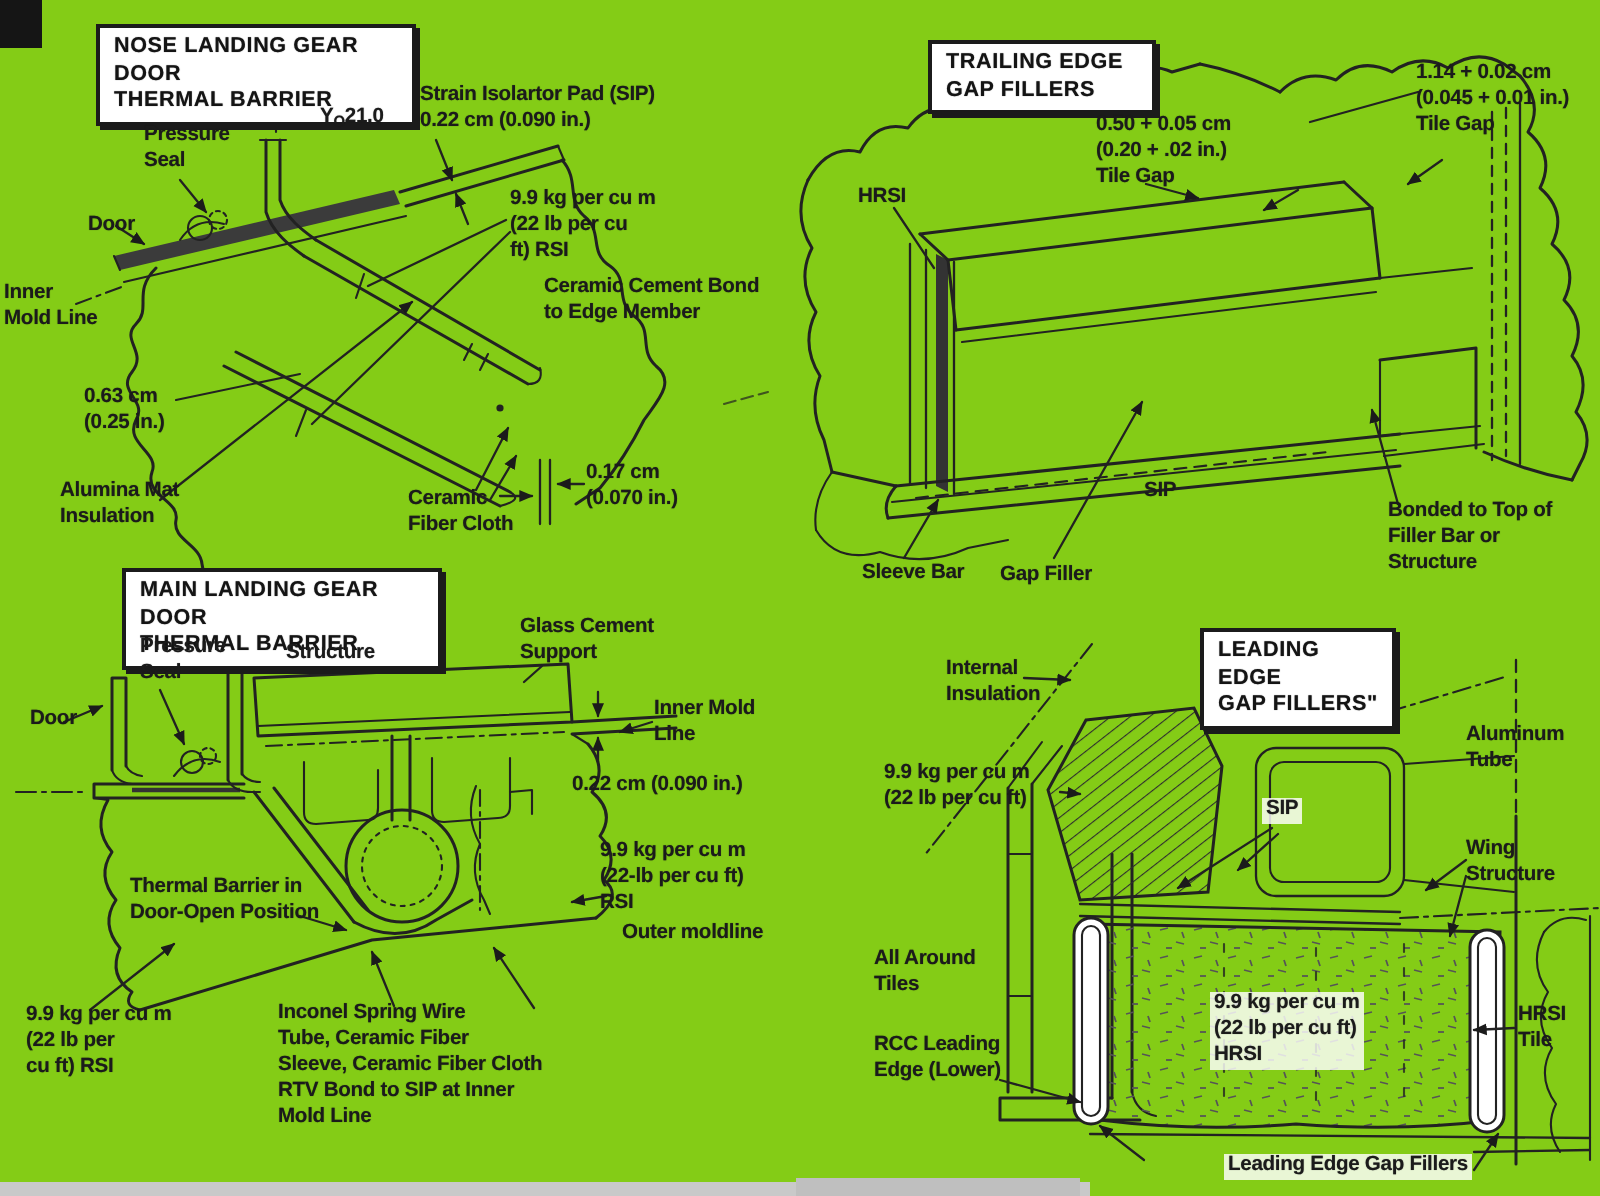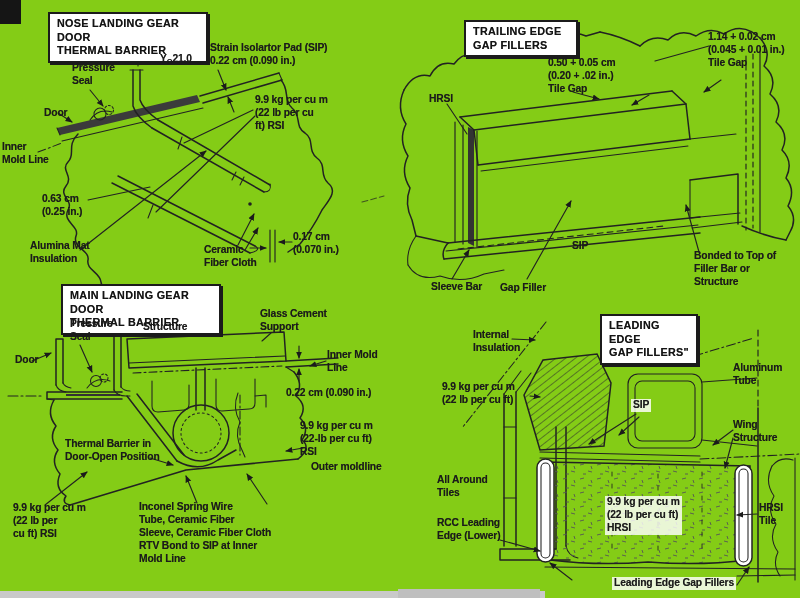--- a/index.html
+++ b/index.html
@@ -237,20 +237,22 @@
 (0.25 in.)</div>
 <div class="lbl" style="left:30px;top:240px;">Alumina Mat
 Insulation</div>
 <div class="lbl" style="left:204px;top:244px;">Ceramic
 Fiber Cloth</div>
 <div class="lbl" style="left:293px;top:231px;">0.17 cm
 (0.070 in.)</div>
 <div class="lbl" style="left:255px;top:94px;">9.9 kg per cu m
 (22 lb per cu
 ft) RSI</div>
+<div class="lbl" style="left:272px;top:138px;">Ceramic Cement Bond
+to Edge Member</div>
 
 <div class="lbl" style="left:708px;top:31px;">1.14 + 0.02 cm
 (0.045 + 0.01 in.)
 Tile Gap</div>
 <div class="lbl" style="left:548px;top:57px;">0.50 + 0.05 cm
 (0.20 + .02 in.)
 Tile Gap</div>
 <div class="lbl" style="left:429px;top:93px;">HRSI</div>
 <div class="lbl" style="left:572px;top:240px;">SIP</div>
 <div class="lbl" style="left:431px;top:281px;">Sleeve Bar</div>

